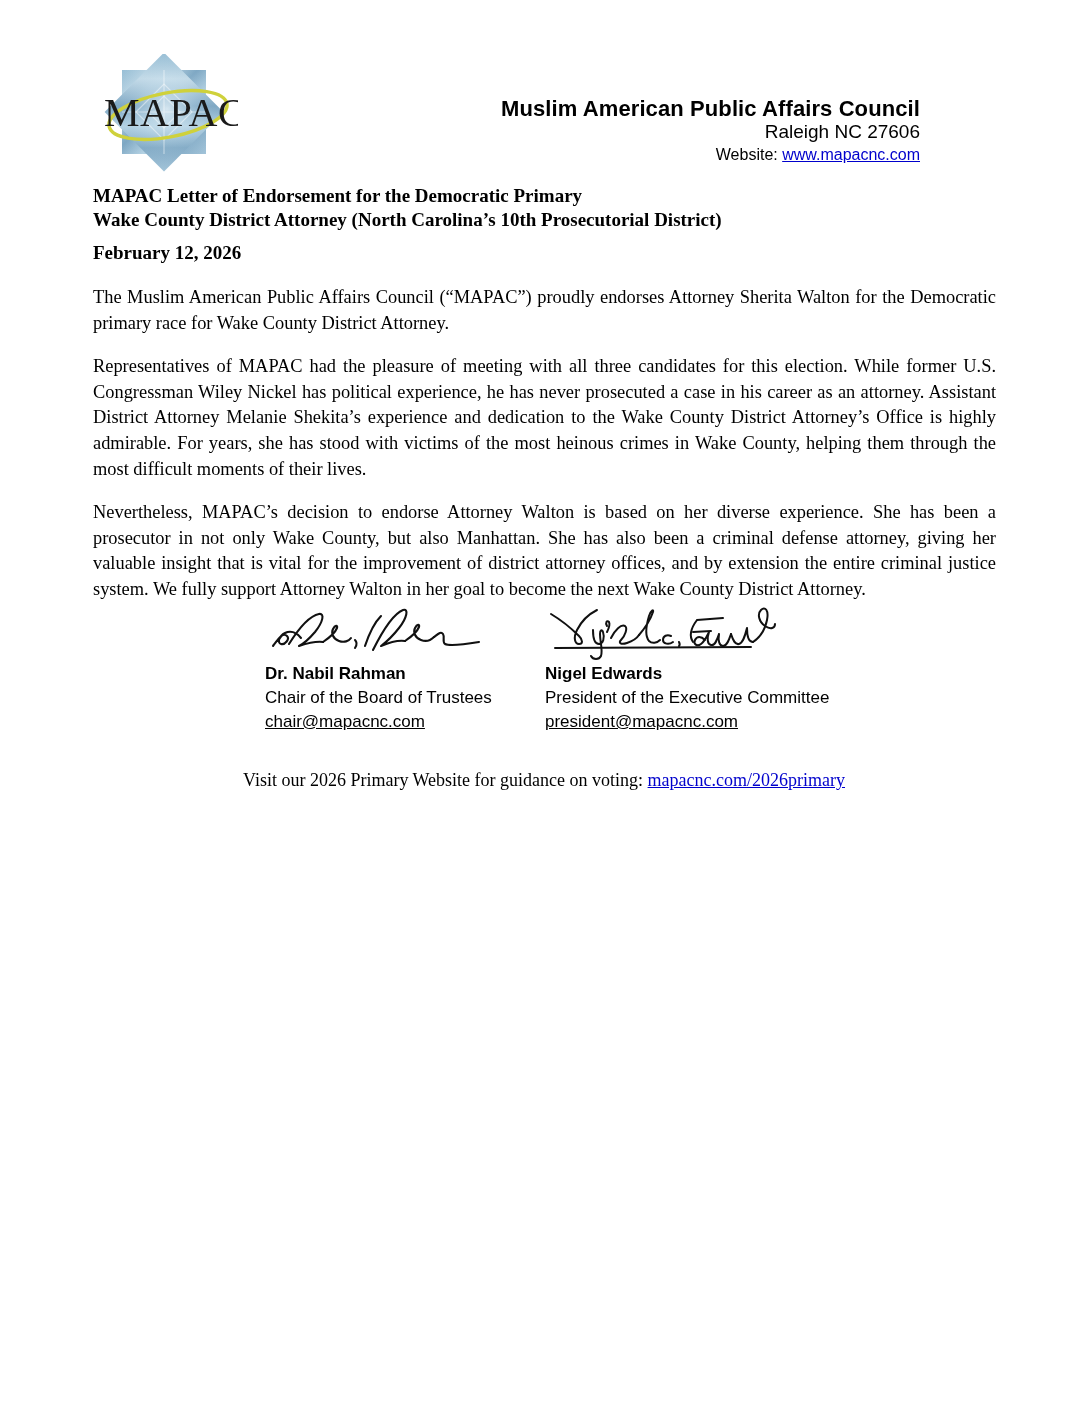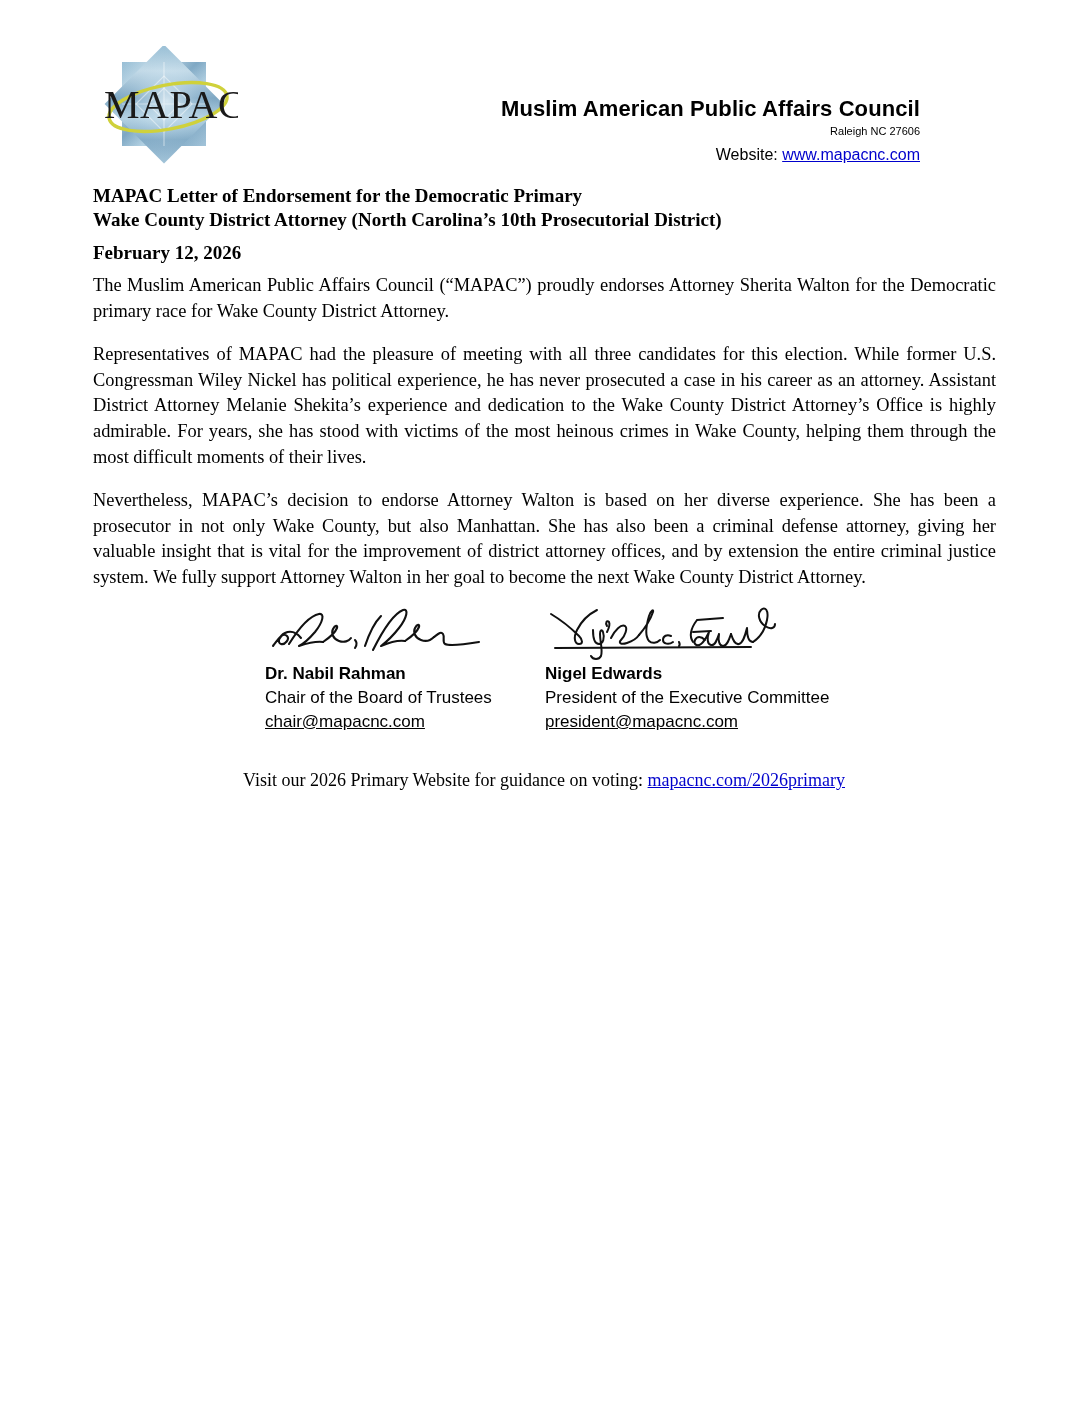--- a/index.html
+++ b/index.html
@@ -21,21 +21,21 @@
   .header {
     position: absolute;
     left: 0;
     top: 0;
     width: 1088px;
     height: 178px;
   }
   .logo {
     position: absolute;
     left: 98px;
-    top: 46px;
+    top: 54px;
     width: 140px;
     height: 126px;
   }
   .logo svg { display: block; }
 
   .org-block {
     position: absolute;
     right: 168px;
     top: 98px;
     width: 420px;
@@ -44,21 +44,21 @@
     color: #000000;
   }
   .org-name {
     font-size: 22px;
     font-weight: bold;
     letter-spacing: 0.1px;
     line-height: 22px;
     white-space: nowrap;
   }
   .org-city {
-    font-size: 11px;
+    font-size: 19px;
     line-height: 23px;
     white-space: nowrap;
   }
   .org-web {
     font-size: 16px;
     line-height: 23px;
     white-space: nowrap;
   }
   .weblink {
     color: #0000CC;
@@ -84,21 +84,21 @@
     top: 241px;
     font-size: 19px;
     font-weight: bold;
     line-height: 23.5px;
   }
 
   
   .body-block {
     position: absolute;
     left: 93px;
-    top: 273px;
+    top: 285px;
     width: 903px;
   }
   .para {
     font-size: 18.4px;
     line-height: 25.6px;
     text-align: justify;
     text-justify: inter-word;
     margin: 0 0 18px 0;
   }
   .para:last-child { margin-bottom: 0; }

